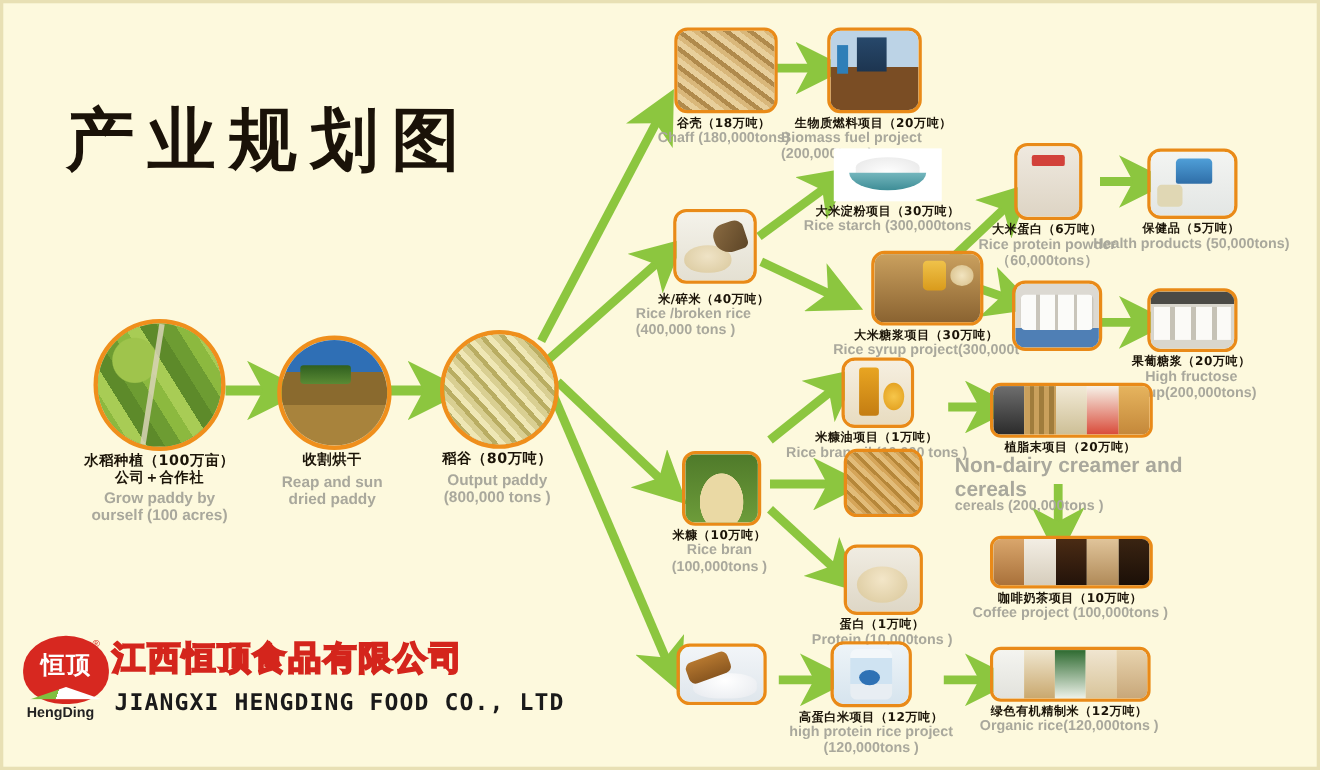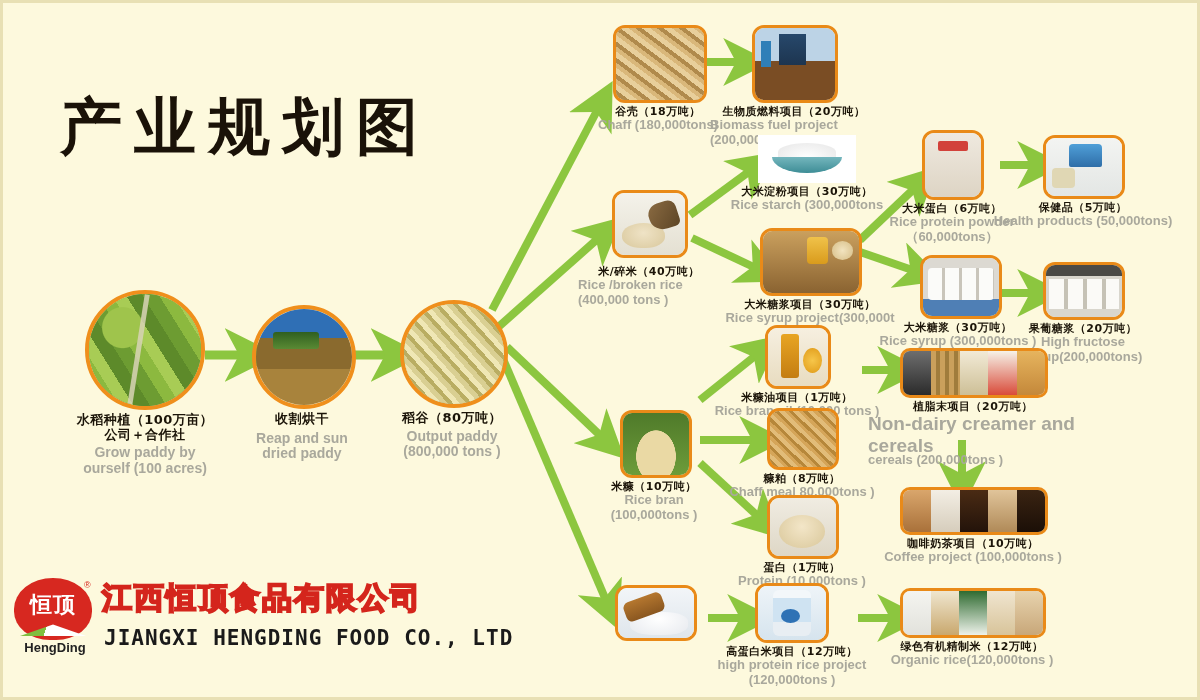--- a/index.html
+++ b/index.html
@@ -105,21 +105,21 @@
   .p-hpcan:after{content:"";position:absolute;left:22%;top:8%;width:56%;height:84%;
      background:linear-gradient(#f3f7fa 0 18%,#cfe3f2 18% 70%,#e8eef3 70% 100%);border-radius:6px;}
   .p-hpcan:before{content:"";position:absolute;left:34%;top:42%;width:28%;height:26%;
      background:#2f72b5;border-radius:50%;z-index:2;}
 
   
   .strip{display:flex;width:100%;height:100%;}
   .strip > i{flex:1;display:block;}
 
   .footer-logo{position:absolute;left:14px;top:578px;width:500px;height:80px;}
-  .logo-mark{position:absolute;left:0;top:0;width:78px;height:62px;
+  .logo-mark{position:absolute;left:7px;top:0;width:78px;height:62px;
      background:#d72820;border-radius:50% 50% 46% 46%;}
   .logo-mark .lm-cn{position:absolute;top:12px;left:0;width:100%;text-align:center;
      color:#fff;font-size:22px;font-weight:bold;
      font-family:"DejaVu Sans","Liberation Sans",sans-serif;letter-spacing:1px;}
   .logo-mark:after{content:"";position:absolute;left:6px;bottom:4px;width:66px;height:14px;
      background:linear-gradient(110deg,#7fbf3f 40%,#fff 40%);
      clip-path:polygon(0 100%,50% 18%,100% 100%);}
   .logo-reg{position:absolute;left:70px;top:2px;color:#d72820;font-size:9px;}
   .logo-sub{position:absolute;left:0;top:62px;width:82px;text-align:center;
      font-size:13px;font-weight:bold;color:#222;}
@@ -237,21 +237,21 @@
 <div class="node" style="left:757px;top:135px;width:100px;">
   <div style="width:98px;height:48px;margin:0 auto;position:relative;overflow:hidden;background:#fff;">
     <div class="ph p-starch"></div>
   </div>
   <div class="cap" style="width:190px;margin-left:-45px;">
     <div class="cn" style="font-size:11px;">大米淀粉项目（30万吨）</div>
     <div class="en" style="font-size:13px;">Rice starch  (300,000tons</div>
   </div>
 </div>
 
-<div class="node" style="left:760px;top:228px;width:100px;">
+<div class="node" style="left:792px;top:228px;width:100px;">
   <div class="sq" style="width:96px;height:62px;margin:0 auto;">
     <div class="ph p-syrupprj"></div>
   </div>
   <div class="cap" style="width:200px;margin-left:-50px;">
     <div class="cn" style="font-size:11px;">大米糖浆项目（30万吨）</div>
     <div class="en" style="font-size:13px;">Rice syrup project(300,000t</div>
   </div>
 </div>
 
 <div class="node" style="left:922px;top:130px;width:60px;">
@@ -261,24 +261,20 @@
   <div class="cap" style="width:160px;margin-left:-50px;">
     <div class="cn" style="font-size:11px;">大米蛋白（6万吨）</div>
     <div class="en" style="font-size:13px;">Rice protein powder</div>
     <div class="en" style="font-size:13px;">（60,000tons）</div>
   </div>
 </div>
 
 <div class="node" style="left:920px;top:255px;width:80px;">
   <div class="sq" style="width:76px;height:58px;margin:0 auto;">
     <div class="ph p-drums"></div>
-  </div>
-  <div class="cap" style="width:180px;margin-left:-52px;">
-    <div class="cn" style="font-size:11px;">大米糖浆（30万吨）</div>
-    <div class="en" style="font-size:13px;">Rice syrup (300,000tons )</div>
   </div>
 </div>
 
 <div class="node" style="left:1043px;top:135px;width:80px;">
   <div class="sq" style="width:76px;height:58px;margin:0 auto;">
     <div class="ph p-health"></div>
   </div>
   <div class="cap" style="width:190px;margin-left:-55px;">
     <div class="cn" style="font-size:11px;">保健品（5万吨）</div>
     <div class="en" style="font-size:13px;">Health products (50,000tons)</div>
@@ -314,24 +310,20 @@
   </div>
   <div class="cap" style="width:180px;margin-left:-58px;">
     <div class="cn" style="font-size:11px;">米糠油项目（1万吨）</div>
     <div class="en" style="font-size:13px;">Rice bran oil (10,000 tons )</div>
   </div>
 </div>
 
 <div class="node" style="left:767px;top:408px;width:70px;">
   <div class="sq" style="width:66px;height:56px;margin:0 auto;">
     <div class="ph p-chaffmeal"></div>
-  </div>
-  <div class="cap" style="width:170px;margin-left:-50px;">
-    <div class="cn" style="font-size:11px;">糠粕（8万吨）</div>
-    <div class="en" style="font-size:13px;">Chaff meal 80,000tons )</div>
   </div>
 </div>
 
 <div class="node" style="left:767px;top:495px;width:70px;">
   <div class="sq" style="width:66px;height:58px;margin:0 auto;">
     <div class="ph p-proteinpwd"></div>
   </div>
   <div class="cap" style="width:170px;margin-left:-50px;">
     <div class="cn" style="font-size:11px;">蛋白（1万吨）</div>
     <div class="en" style="font-size:13px;">Protein (10,000tons )</div>

